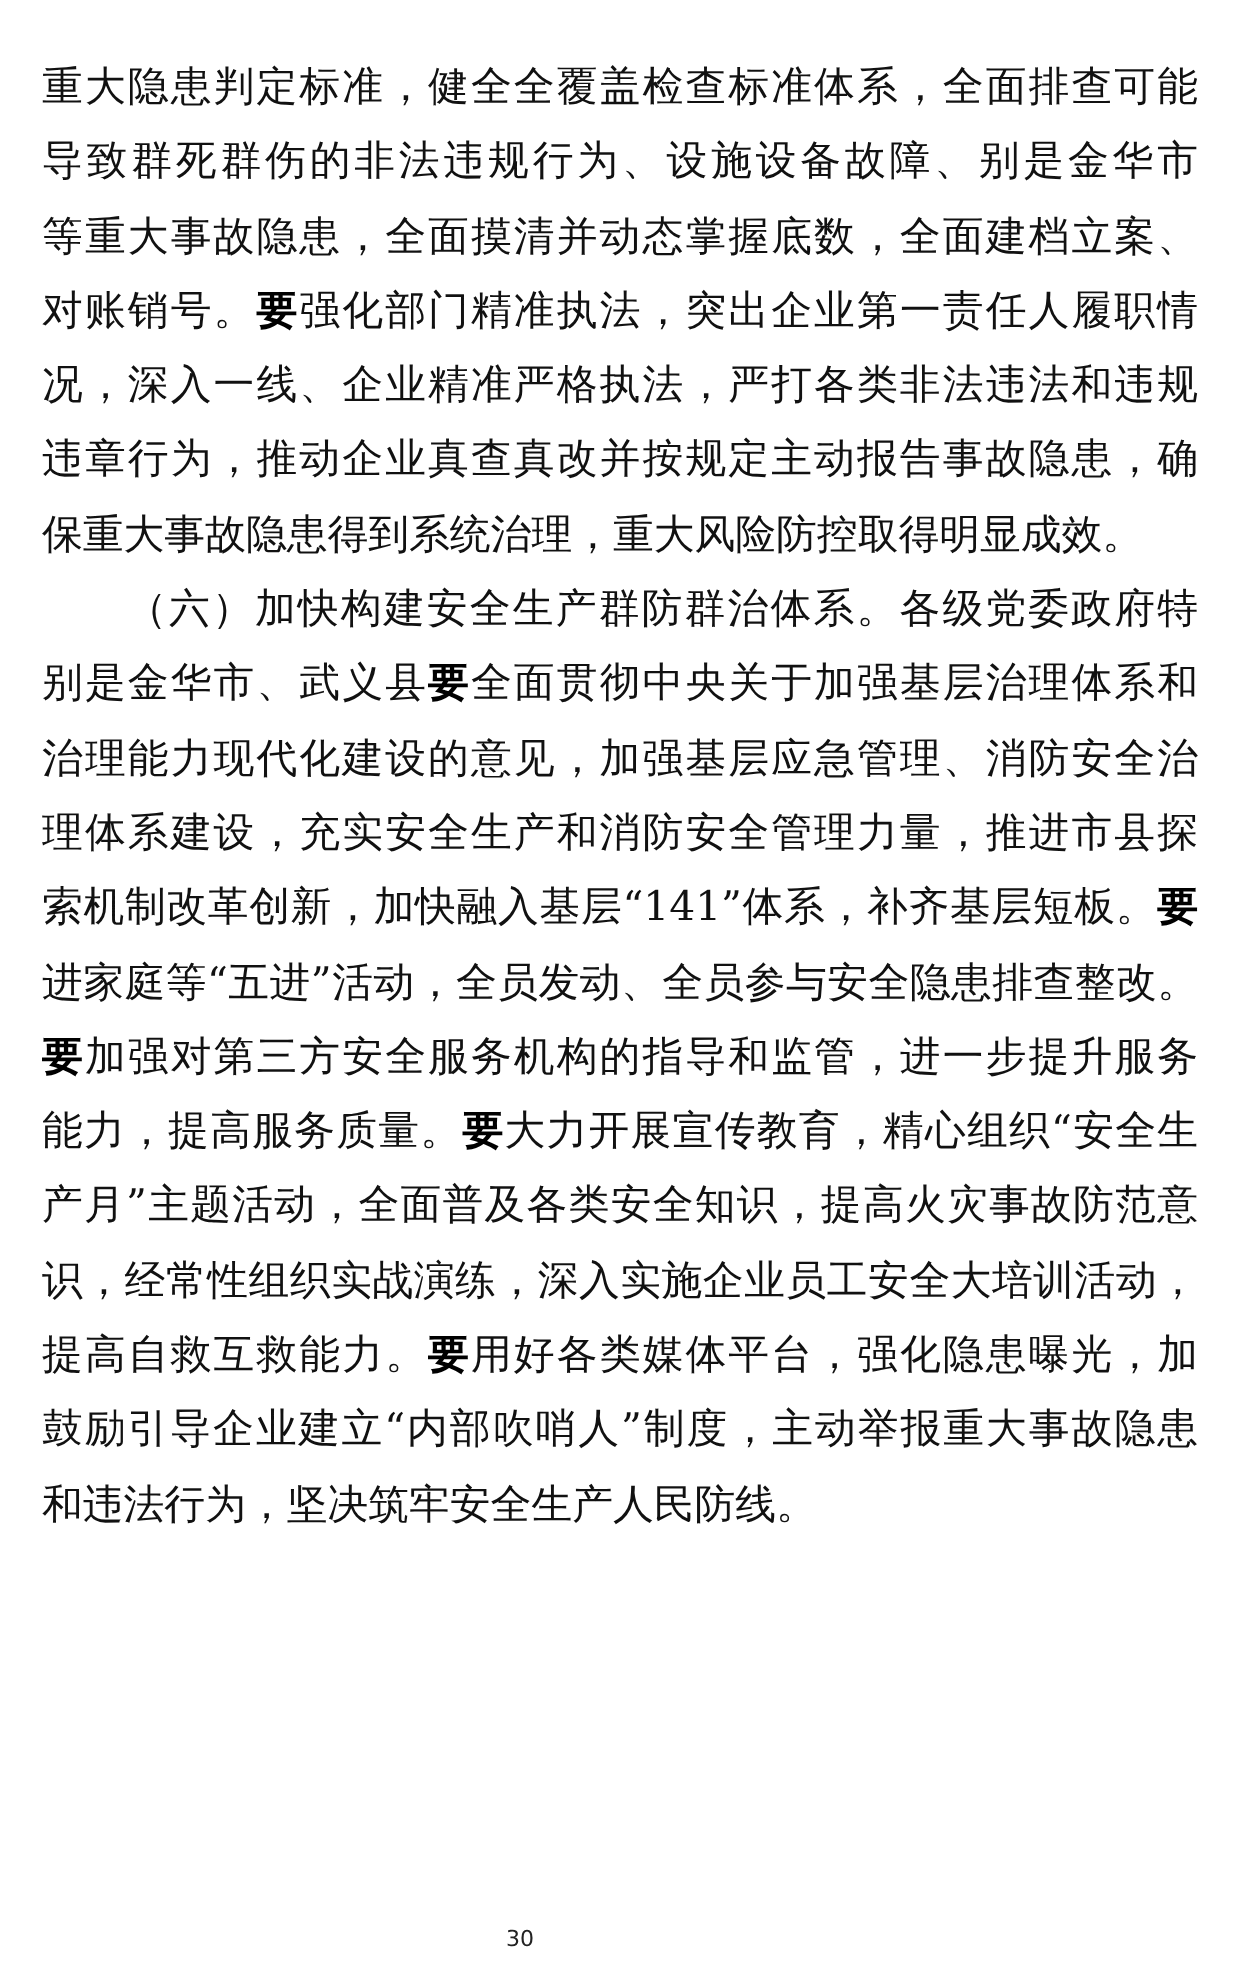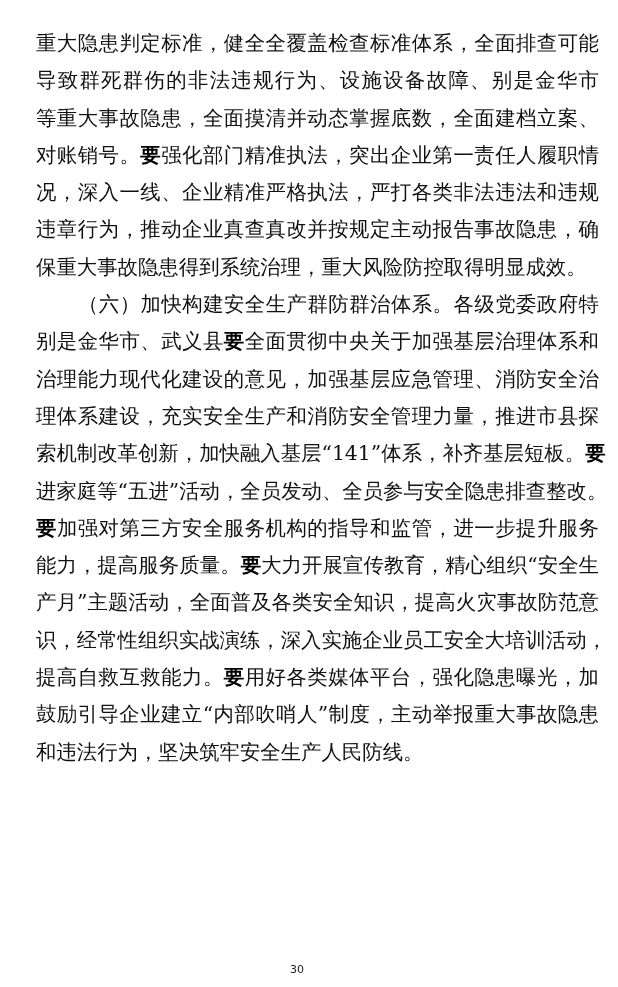--- a/index.html
+++ b/index.html
@@ -29,21 +29,20 @@
     width: 578px;
   }
   .line {
     height: 37.3px;
     line-height: 37.3px;
     font-size: 21px;
     white-space: nowrap;
     display: flex;
     justify-content: space-between;
     letter-spacing: 0;
-    margin-left: 15px;
   }
   .line.last {
     justify-content: flex-end;
   }
   .line span.seg {
     display: inline;
   }
   .line .inner {
     display: block;
     width: 100%;
@@ -64,21 +63,20 @@
   }
   .page-number {
     position: absolute;
     left: 0;
     width: 520px;
     top: 963px;
     text-align: center;
     font-family: "DejaVu Sans", "Liberation Sans", sans-serif;
     font-size: 11px;
     color: #222;
-    margin-left: 37px;
   }
 </style>
 </head>
 <body>
 
 <div class="page">
   <div class="body-text" id="body-text">
       <div class="line">
         <span class="inner"><span class="seg">重大隐患判定标准，健全全覆盖检查标准体系，全面排查可能</span></span>
       </div>

